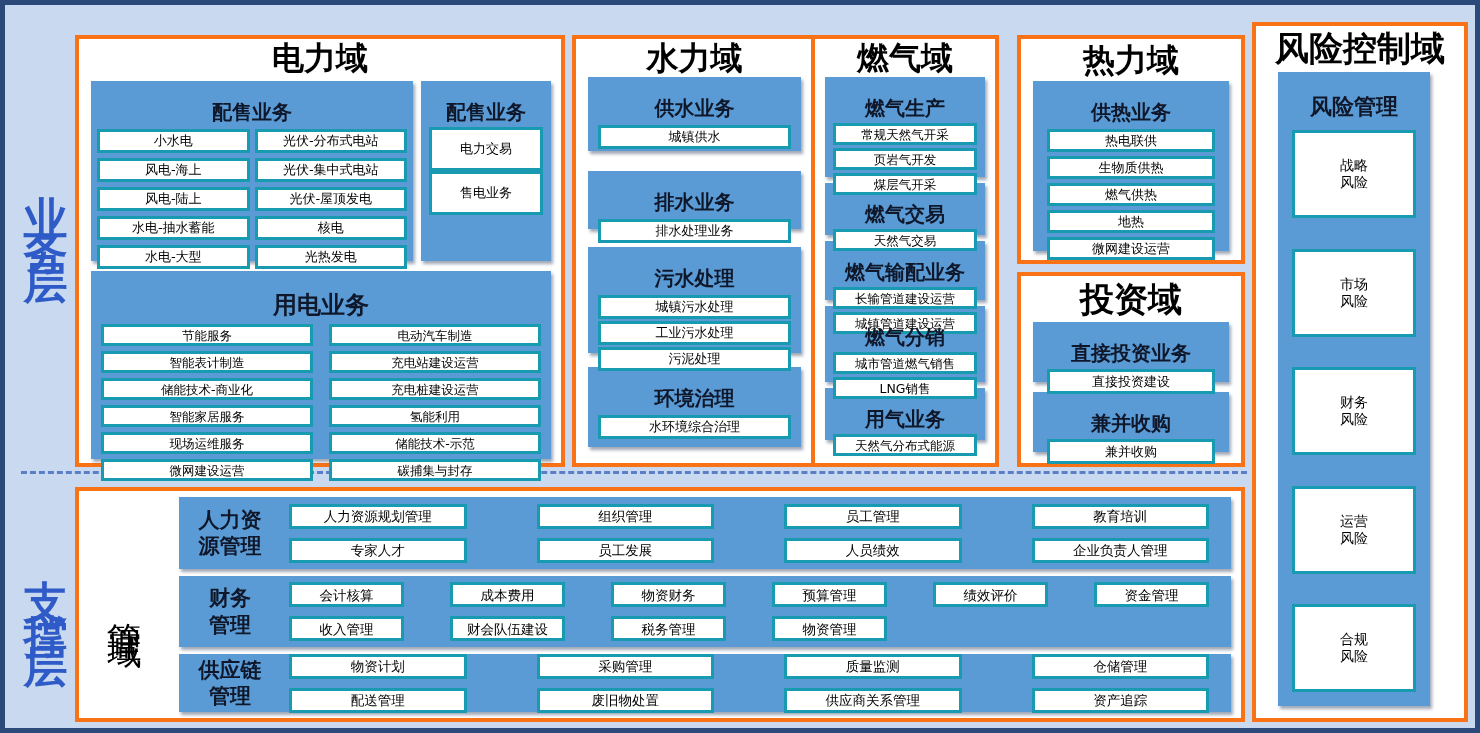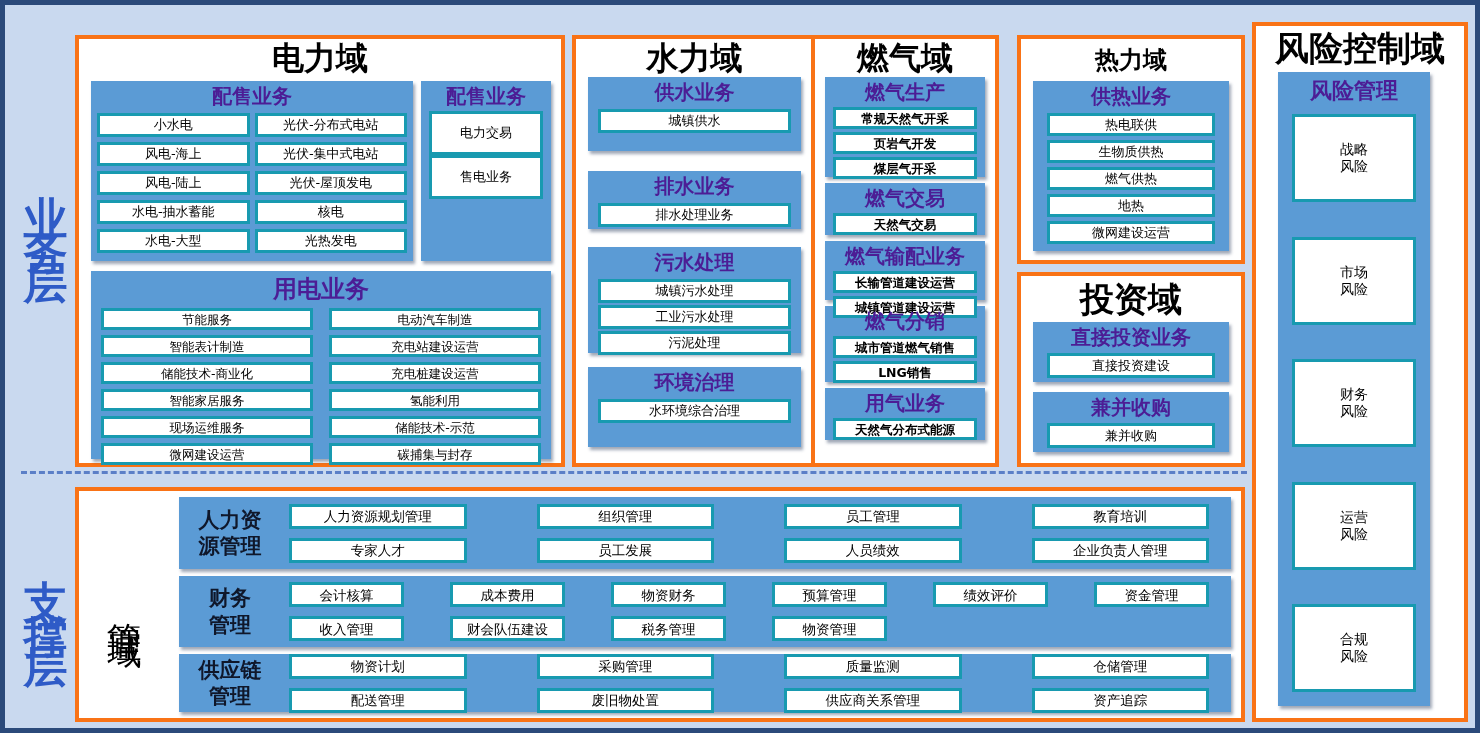--- a/index.html
+++ b/index.html
@@ -33,21 +33,21 @@
   .dom-power  { left: 70px;  top: 30px;  width: 490px; height: 432px; }
   .dom-water  { left: 567px; top: 30px;  width: 245px; height: 432px; }
   .dom-gas    { left: 806px; top: 30px;  width: 188px; height: 432px; }
   .dom-heat   { left: 1012px; top: 30px; width: 228px; height: 229px; }
   .dom-invest { left: 1012px; top: 267px; width: 228px; height: 195px; }
   .dom-risk   { left: 1247px; top: 17px; width: 216px; height: 700px; }
   .dom-mgmt   { left: 70px;  top: 482px; width: 1170px; height: 235px; }
 
   
   .group { background: #5b9bd5; box-shadow: 2px 3px 3px rgba(45,62,95,.45); }
-  .group h3 { text-align: center; font-size: 20px; font-weight: 600; color: #4c1d95; line-height: 26px; padding-top: 2px; }
+  .group h3 { text-align: center; font-size: 20px; font-weight: 600; color: #0f172a; line-height: 26px; padding-top: 18px; }
 
   
   .item {
     background: #fff; border: 3px solid #189ab0;
     display: flex; align-items: center; justify-content: center;
     font-size: 13px; color: #000; min-height: 22px;
   }
   .item span { white-space: pre-line; text-align: center; line-height: 1.2; }
 
   
@@ -65,32 +65,32 @@
   
   .vlist { display: flex; flex-direction: column; gap: 3px; padding: 4px 10px 0; }
   .wg, .gg, .hg, .ig { margin: 0 12px; }
   .wg1 { height: 74px;  margin-bottom: 20px; }
   .wg2 { height: 58px;  margin-bottom: 18px; }
   .wg3 { height: 106px; margin-bottom: 14px; }
   .wg4 { height: 80px; }
   .wg .item { height: 24px; }
   .wg3 .vlist { gap: 2px; }
   .gg { margin: 0 10px 6px; }
-  .gg .vlist { padding: 2px 8px 0; font-weight: bold; }
+  .gg .vlist { padding: 2px 8px 0; }
   .gg .item { height: 21px; font-size: 12.5px; }
   .gg1 { height: 100px; } .gg2 { height: 52px; } .gg3 { height: 59px; } .gg4 { height: 76px; } .gg5 { height: 52px; }
   .hg { height: 170px; }
   .hg .vlist { gap: 4px; padding: 4px 14px 0; }
   .hg .item { height: 23px; }
   .ig1 { height: 60px; margin-bottom: 10px; }
   .ig2 { height: 60px; }
   .ig .item { height: 25px; }
   .ig .vlist { padding: 3px 14px 0; }
   .dom-invest .domain-title { font-size: 34px; line-height: 46px; }
-  .dom-heat .domain-title { font-size: 24px; line-height: 42px; }
+  .dom-heat .domain-title { font-size: 32px; line-height: 42px; }
 
   
   .dom-risk .domain-title { font-size: 34px; line-height: 44px; }
   .grp-risk { margin: 2px 34px 0 22px; height: 634px; display: flex; flex-direction: column; padding: 4px 0 10px; }
   .grp-risk h3 { font-size: 22px; }
   .risk-list { flex: 1; display: flex; flex-direction: column; justify-content: space-between; padding: 10px 14px 4px; }
   .item.risk-item { height: 88px; font-size: 14px; }
 
   
   .mgmt-label {

